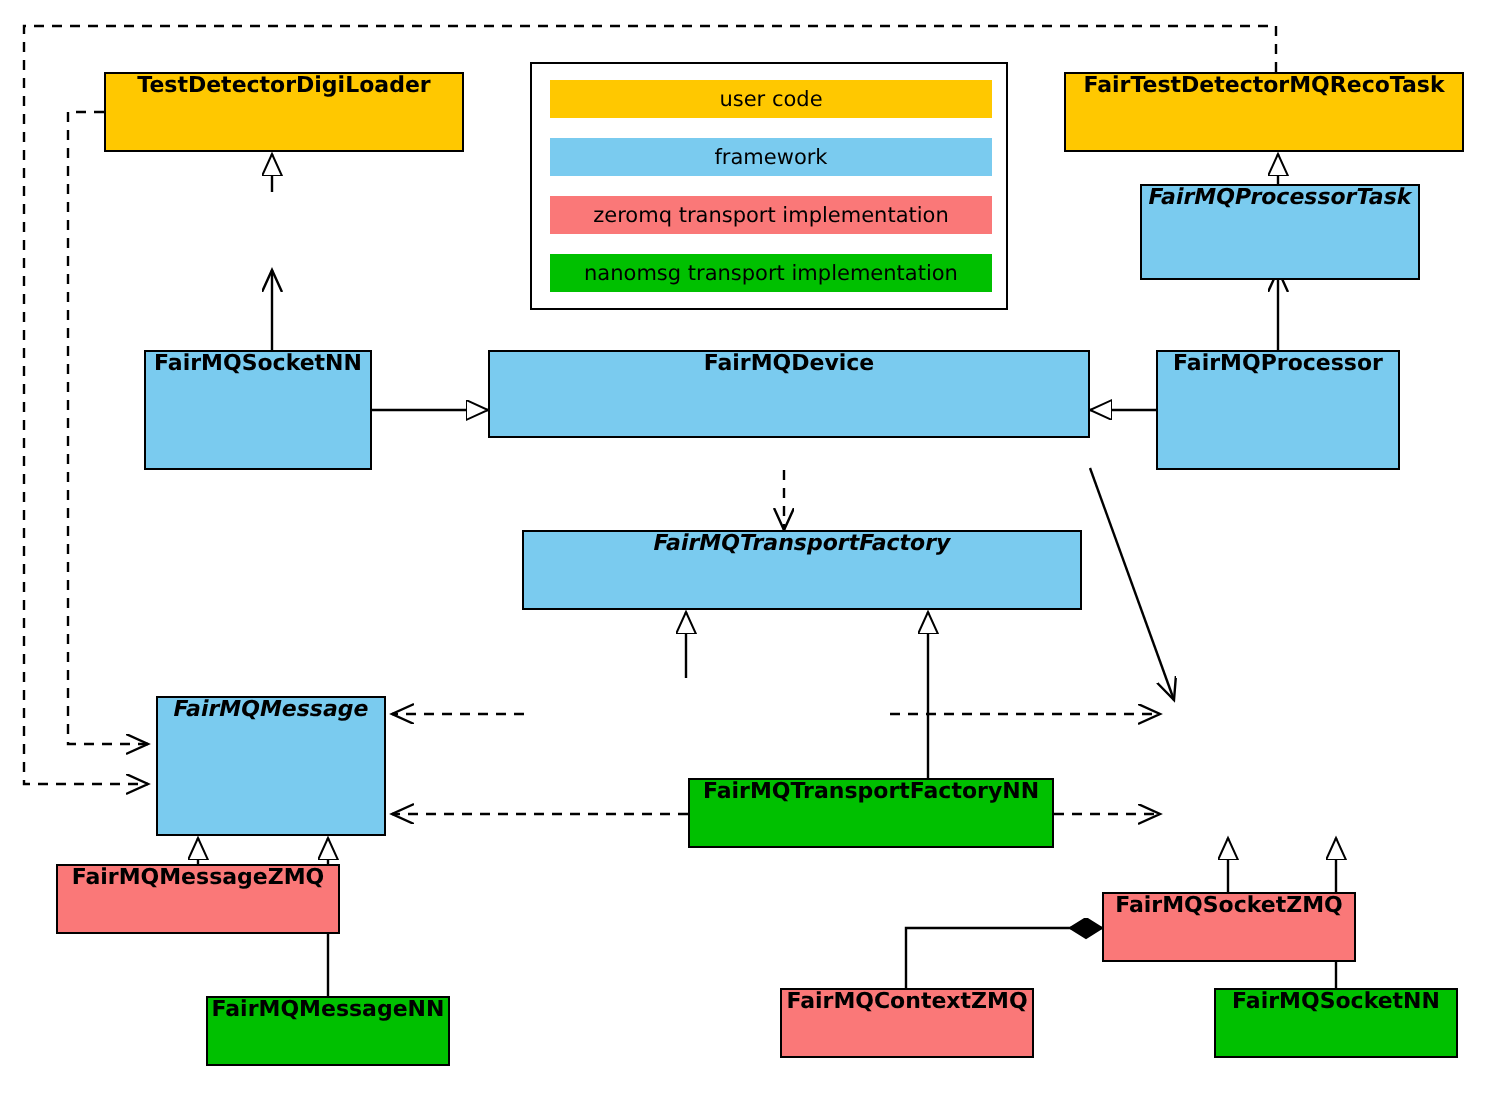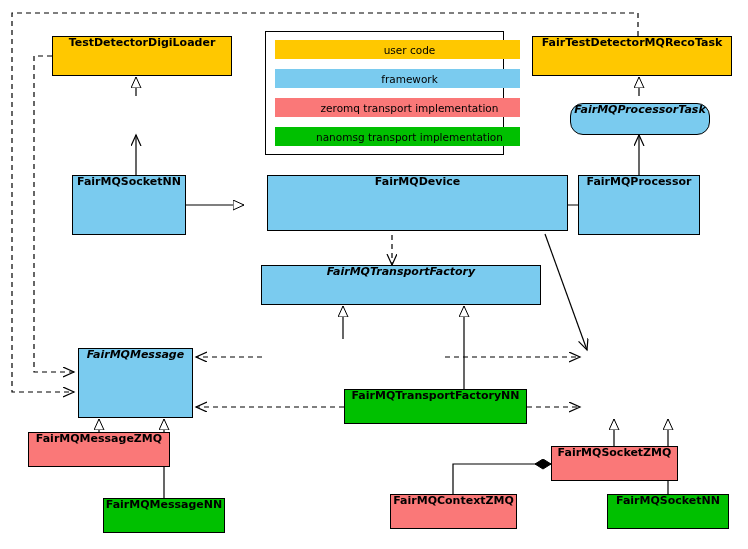--- a/index.html
+++ b/index.html
@@ -62,21 +62,20 @@
     position: absolute;
     left: 9px;
     width: 221px;
     height: 19px;
     display: flex;
     align-items: center;
     justify-content: center;
     font-size: 10.5px;
     font-weight: normal;
     color: #000000;
-    padding-left: 24px;
   }
   .legend-row.r0 { top: 8px; }
   .legend-row.r1 { top: 37px; }
   .legend-row.r2 { top: 66px; }
   .legend-row.r3 { top: 95px; }
 </style>
 </head>
 <body>
 
 <div id="diagram">
@@ -138,29 +137,29 @@
 
   <div class="node c-user" style="left:52px; top:36px; width:180px; height:40px;">
     <span>TestDetectorDigiLoader</span>
   </div>
 
   <div class="node c-user" style="left:532px; top:36px; width:200px; height:40px;">
     <span>FairTestDetectorMQRecoTask</span>
   </div>
 
 
-  <div class="node c-framework abstract" style="left:570px; top:103px; width:140px; height:32px;border-radius:13px;">
+  <div class="node c-framework abstract" style="left:570px; top:92px; width:140px; height:48px;">
     <span>FairMQProcessorTask</span>
   </div>
 
   <div class="node c-framework" style="left:72px; top:175px; width:114px; height:60px;">
     <span>FairMQSocketNN</span>
   </div>
 
-  <div class="node c-framework" style="left:244px; top:175px; width:301px; height:56px;margin-left:23px;">
+  <div class="node c-framework" style="left:244px; top:175px; width:301px; height:44px;">
     <span>FairMQDevice</span>
   </div>
 
   <div class="node c-framework" style="left:578px; top:175px; width:122px; height:60px;">
     <span>FairMQProcessor</span>
   </div>
 
   <div class="node c-framework abstract" style="left:261px; top:265px; width:280px; height:40px;">
     <span>FairMQTransportFactory</span>
   </div>

